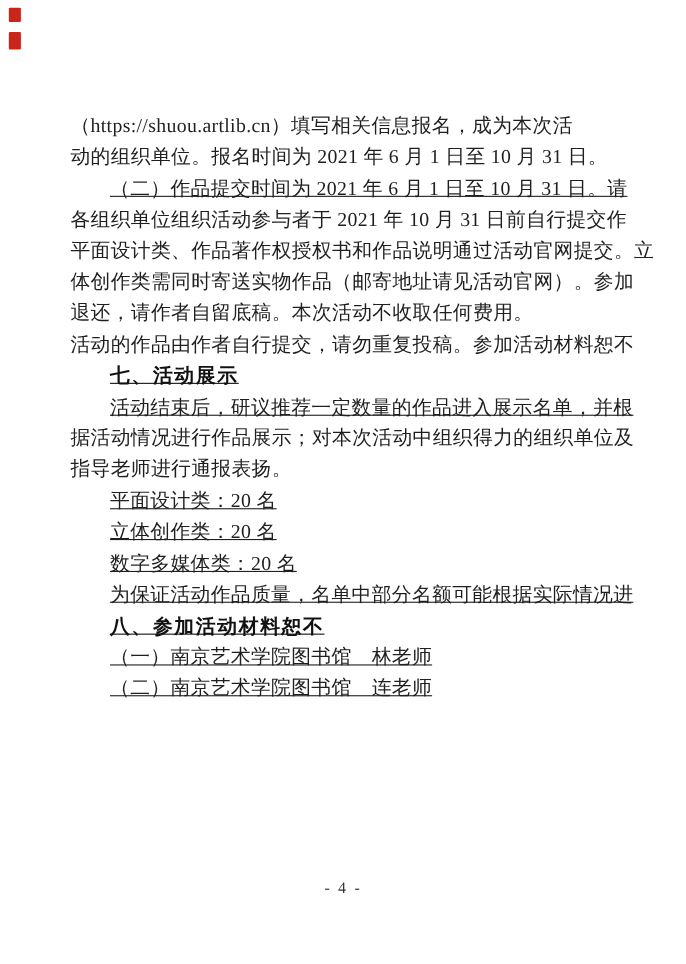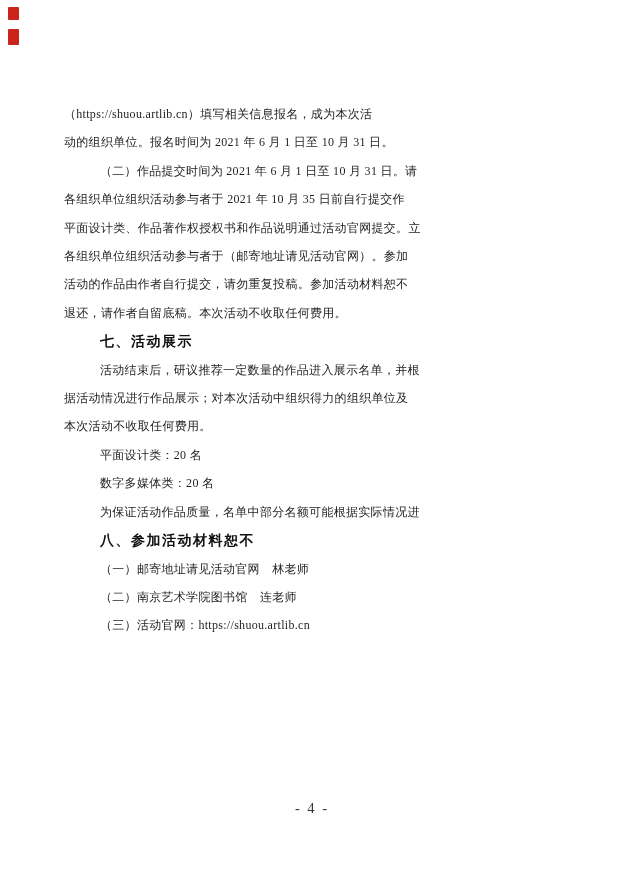--- a/index.html
+++ b/index.html
@@ -33,33 +33,34 @@
   }
   .red-mark.m1 { height: 13px; }
   .red-mark.m2 { height: 16px; }
   .doc-body {
     position: absolute;
     left: 64px;
     top: 100px;
     width: 500px;
   }
   .line {
-    font-size: 12px;
+    font-size: 18px;
     line-height: 28.4px;
     letter-spacing: 0.3px;
     white-space: pre;
     color: #1f1f1f;
   }
   .line.indent {
     padding-left: 36px;
+    text-decoration: underline;
   }
   .line.heading {
     font-family: "Liberation Sans", "DejaVu Sans", sans-serif;
     font-weight: bold;
-    font-size: 14px;
+    font-size: 18px;
     letter-spacing: 1.5px;
     color: #111111;
   }
   .footer {
     position: absolute;
     left: 0;
     right: 0;
     top: 800px;
     text-align: center;
     font-size: 14.5px;
@@ -74,33 +75,33 @@
 
   <div class="corner-marks">
     <div class="red-mark m1" style="background: rgb(201, 37, 27);"></div>
     <div class="red-mark m2" style="background: rgb(201, 37, 27);"></div>
   </div>
 
   <div class="doc-body" id="doc-body">
       <div class="line">（https://shuou.artlib.cn）填写相关信息报名，成为本次活</div>
       <div class="line">动的组织单位。报名时间为 2021 年 6 月 1 日至 10 月 31 日。</div>
       <div class="line indent">（二）作品提交时间为 2021 年 6 月 1 日至 10 月 31 日。请</div>
-      <div class="line">各组织单位组织活动参与者于 2021 年 10 月 35 日前自行提交作</div>
+      <div class="line">各组织单位组织活动参与者于 2021 年 10 月 31 日前自行提交作</div>
       <div class="line">平面设计类、作品著作权授权书和作品说明通过活动官网提交。立</div>
-      <div class="line">各组织单位组织活动参与者于（邮寄地址请见活动官网）。参加</div>
+      <div class="line">体创作类需同时寄送实物作品（邮寄地址请见活动官网）。参加</div>
+      <div class="line">退还，请作者自留底稿。本次活动不收取任何费用。</div>
       <div class="line">活动的作品由作者自行提交，请勿重复投稿。参加活动材料恕不</div>
-      <div class="line">退还，请作者自留底稿。本次活动不收取任何费用。</div>
       <div class="line indent heading">七、活动展示</div>
       <div class="line indent">活动结束后，研议推荐一定数量的作品进入展示名单，并根</div>
       <div class="line">据活动情况进行作品展示；对本次活动中组织得力的组织单位及</div>
-      <div class="line">本次活动不收取任何费用。</div>
+      <div class="line">指导老师进行通报表扬。</div>
       <div class="line indent">平面设计类：20 名</div>
+      <div class="line indent">立体创作类：20 名</div>
       <div class="line indent">数字多媒体类：20 名</div>
       <div class="line indent">为保证活动作品质量，名单中部分名额可能根据实际情况进</div>
       <div class="line indent heading">八、参加活动材料恕不</div>
-      <div class="line indent">（一）邮寄地址请见活动官网　林老师</div>
+      <div class="line indent">（一）南京艺术学院图书馆　林老师</div>
       <div class="line indent">（二）南京艺术学院图书馆　连老师</div>
-      <div class="line indent">（三）活动官网：https://shuou.artlib.cn</div>
     </div>
 
   <div class="footer">- 4 -</div>
 
 </div>
 
 </body></html>

